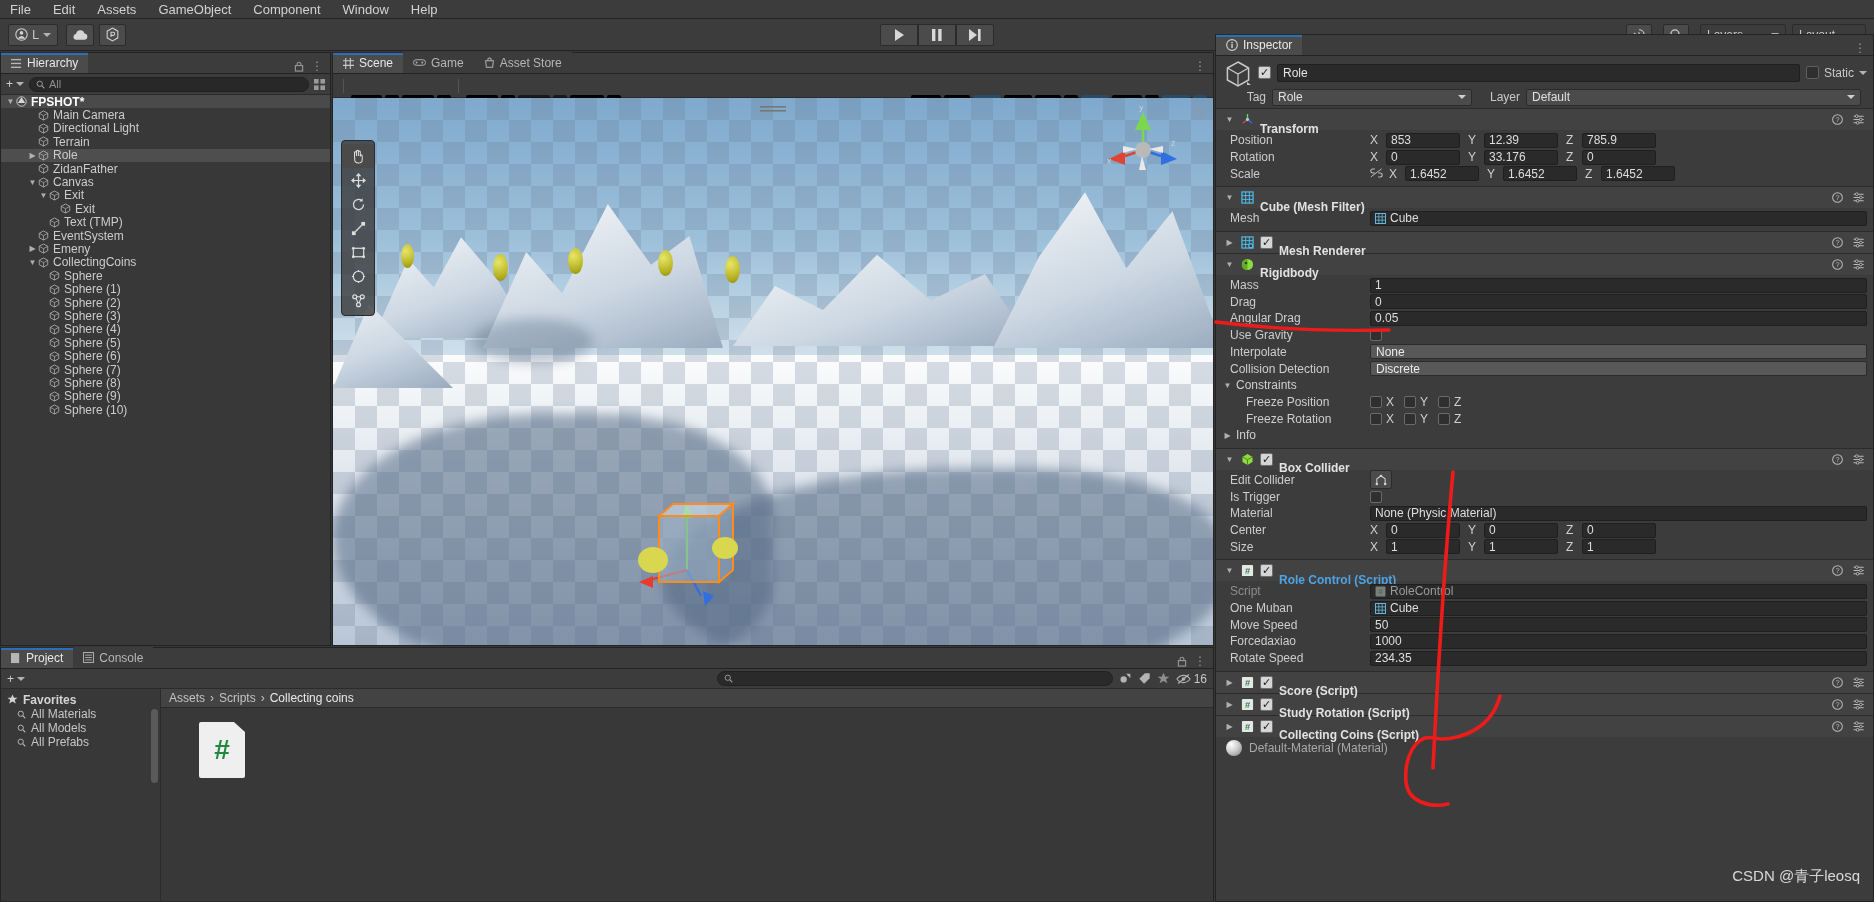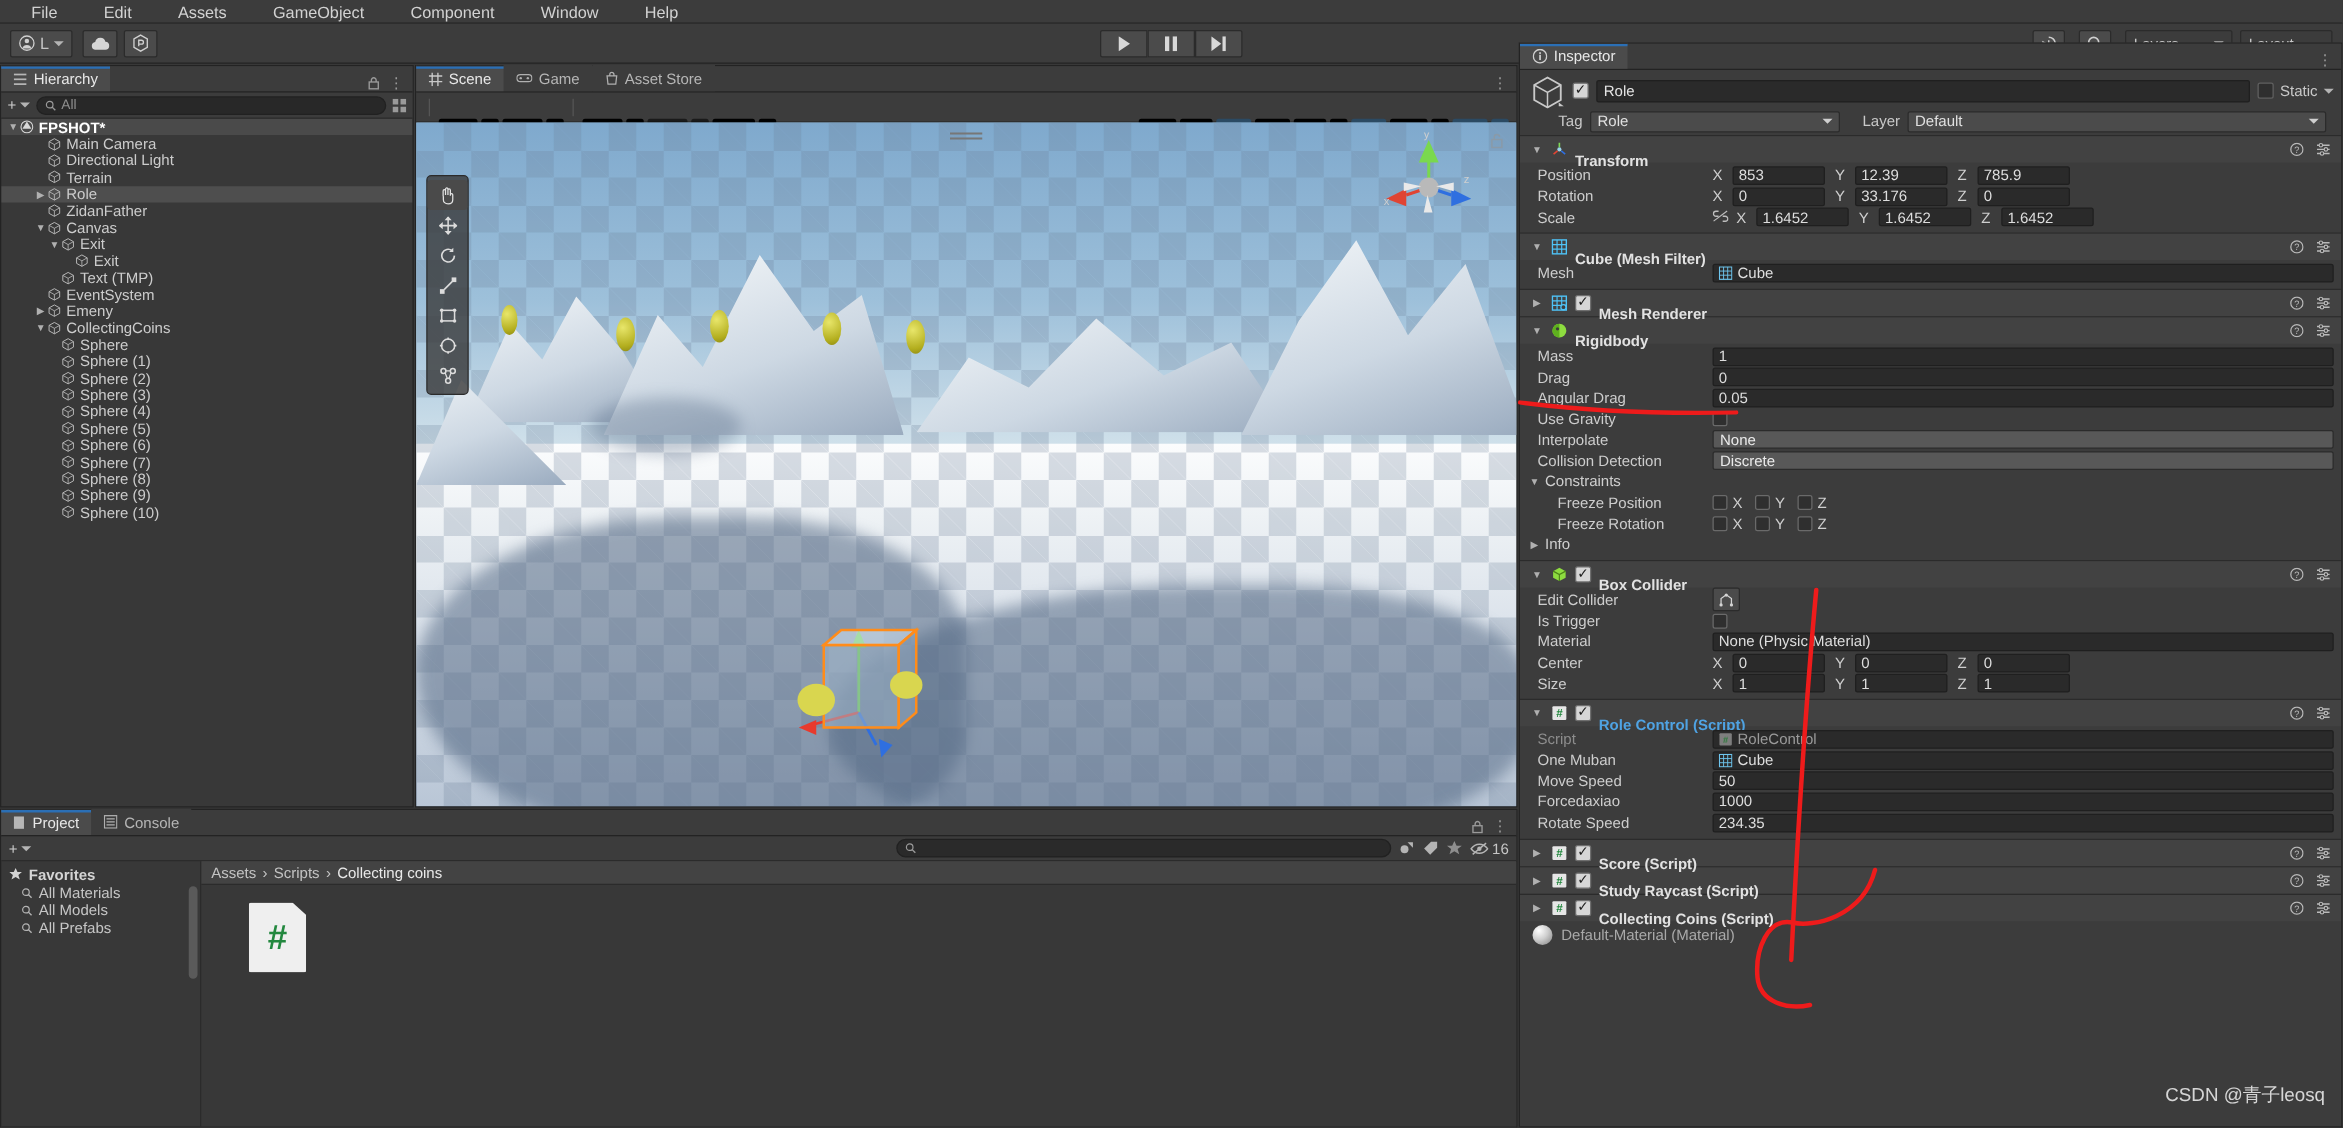--- a/index.html
+++ b/index.html
@@ -12,21 +12,21 @@
     -webkit-font-smoothing:antialiased;
   }
   .app { position:relative; width:1874px; height:902px; }
 
   
   .menubar {
     height:19px; background:#3c3c3c; display:flex; align-items:center;
     padding-left:10px; gap:22px; font-size:13px; color:#d2d2d2;
     border-bottom:1px solid #232323;
   }
-  .menubar span { cursor:default;margin-left:15px; }
+  .menubar span { cursor:default; }
 
   
   .toolbar {
     height:32px; background:#3c3c3c; display:flex; align-items:center;
     padding:0 8px; border-bottom:1px solid #232323; position:relative;
   }
   .tb-btn {
     height:22px; min-width:26px; background:#4b4b4b; border:1px solid #2b2b2b;
     border-radius:2px; display:flex; align-items:center; justify-content:center;
     margin-right:5px; color:#d0d0d0; font-size:12px; padding:0 5px; gap:4px;
@@ -1255,21 +1255,21 @@
           <div class="comp">
             <div class="comp-head">
               <span class="tri">▶</span>
               <span style="display: flex;">
                 <svg width="13" height="13" viewBox="0 0 14 14">
                   <rect x="1" y="1" width="12" height="12" fill="#e6e6e6" rx="1"></rect>
                   <text x="7" y="10.4" font-size="10" font-weight="bold" fill="#23883f" text-anchor="middle" font-family="Liberation Sans">#</text>
                 </svg>
               </span>
               <div class="chk">✓</div>
-              <span class="title">Study Raycast (Script)</span>
+              <span class="title">Study Rotation (Script)</span>
               <span class="hicons">
                 <svg width="11" height="11" viewBox="0 0 12 12">
                   <circle cx="6" cy="6" r="5.3" fill="none" stroke="#b9b9b9" stroke-width="1.1"></circle>
                   <text x="6" y="9" font-size="8" fill="#b9b9b9" text-anchor="middle" font-family="Liberation Sans">?</text>
                 </svg>
                 <svg width="12" height="11" viewBox="0 0 13 12">
                   <path d="M0.6 2.4h11M0.6 6h11M0.6 9.6h11" stroke="#b9b9b9" stroke-width="1.1"></path>
                   <circle cx="4" cy="2.4" r="1.5" fill="#3c3c3c" stroke="#b9b9b9" stroke-width="1"></circle>
                   <circle cx="8.4" cy="6" r="1.5" fill="#3c3c3c" stroke="#b9b9b9" stroke-width="1"></circle>
                   <circle cx="5" cy="9.6" r="1.5" fill="#3c3c3c" stroke="#b9b9b9" stroke-width="1"></circle>

